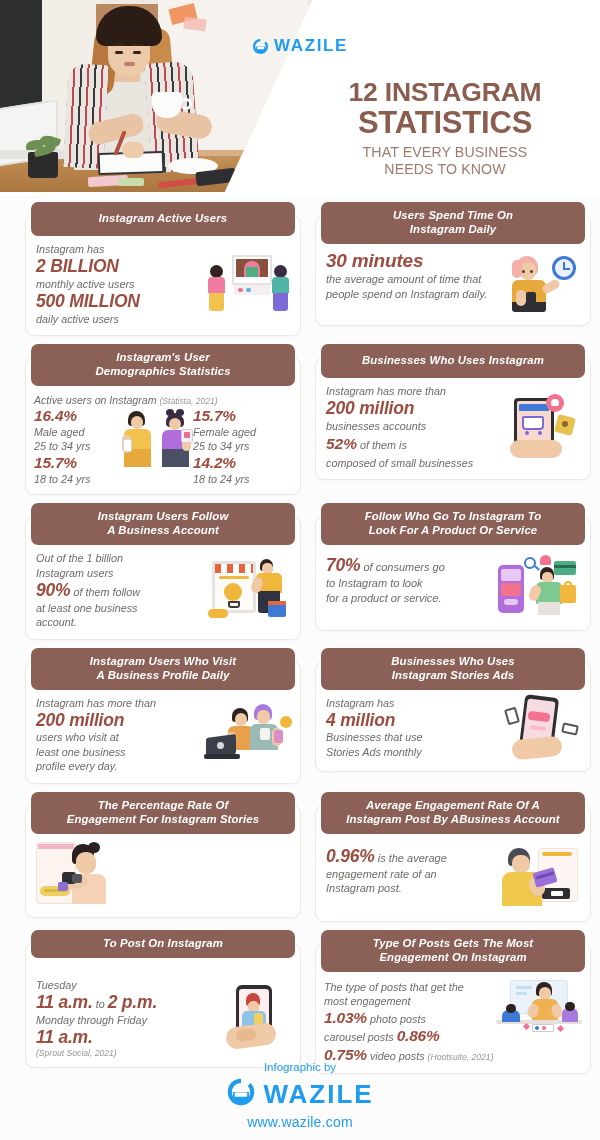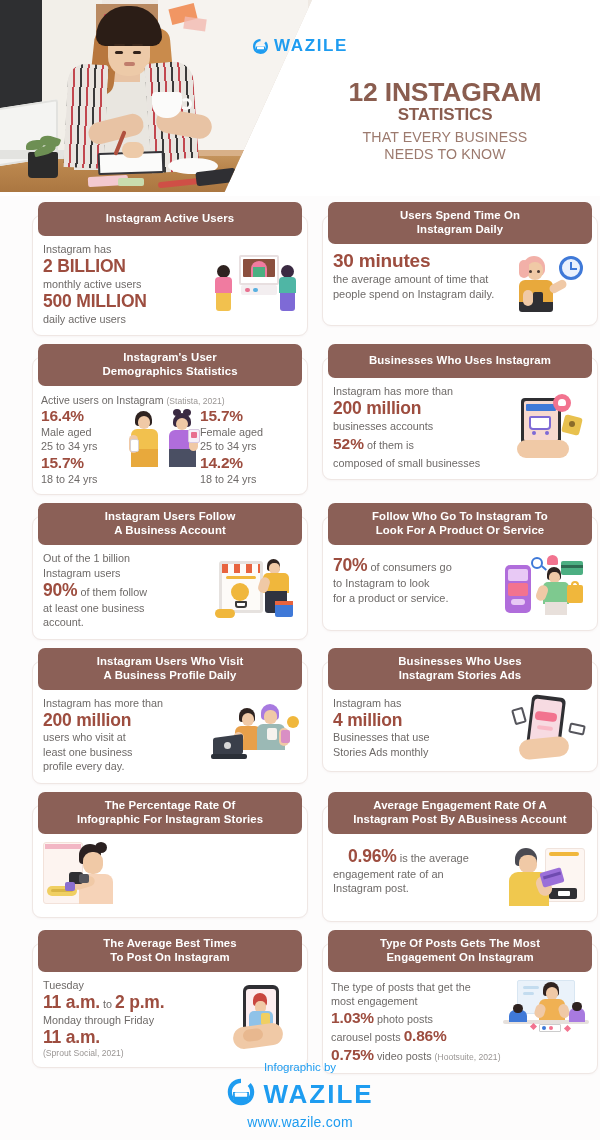--- a/index.html
+++ b/index.html
@@ -77,27 +77,27 @@
   .ph-phone { left:196px; top:170px; width:40px; height:14px; background:#2f2f33; border-radius:3px; transform:rotate(-7deg);}
 
   .brand-top { position:absolute; left:0; right:0; top:36px; display:flex; justify-content:center; }
   .brand-lock { display:flex; align-items:center; gap:5px; }
   .logo-mark { width:17px; height:17px; position:relative; }
   .logo-mark svg { display:block; }
   .brand-word { font-size:17px; font-weight:700; letter-spacing:1.6px; color:#1e9cf0; }
 
   .hero-title { position:absolute; left:300px; width:290px; top:78px; text-align:center; }
   .t-line1 { font-size:26.5px; font-weight:700; color:#8a5d4f; letter-spacing:-0.2px; line-height:1.06; }
-  .t-line2 { font-size:17px; font-weight:700; color:#8a5d4f; letter-spacing:-0.2px; line-height:1.1; }
+  .t-line2 { font-size:31px; font-weight:700; color:#8a5d4f; letter-spacing:-0.2px; line-height:1.1; }
   .t-sub { margin-top:4px; font-size:14.2px; color:#9c7a6e; line-height:1.22; letter-spacing:.1px; }
 
   
-  .grid { position:absolute; left:15px; top:202px; width:532px;
+  .grid { position:absolute; left:8px; top:202px; width:532px;
     display:grid; grid-template-columns: 276px 276px; column-gap:14px; row-gap:8px;
-    padding: 0 17px; }
+    padding: 0 17px; font-style: italic; }
   .card { position:relative; padding-top:13px; }
   .card-box {
     background:#ffffff; border:1px solid #efe7e4; border-radius:9px;
     min-height:104px; padding:26px 10px 9px 10px; position:relative;
     box-shadow: 0 1px 2px rgba(130,100,90,.05);
   }
   .card-head {
     position:absolute; left:6px; right:6px; top:0; z-index:3;
     background:#8b6057; color:#ffffff; border-radius:7px;
     text-align:center; padding:7px 6px; font-weight:700; font-size:11.4px;
@@ -488,21 +488,21 @@
             <div class="a" style="left:10px;top:12px;width:12px;height:16px;background:#fff;border:2px solid #55555c;border-radius:2px;transform:rotate(-16deg);"></div>
             <div class="a" style="left:66px;top:28px;width:16px;height:10px;background:#fff;border:2px solid #55555c;border-radius:2px;transform:rotate(12deg);"></div>
           </div>
         </div>
       </div>
     </div>
 
     <div class="card">
       <div class="card-head">
         <div>The Percentage Rate Of</div>
-        <div>Infographic For Instagram Stories</div>
+        <div>Engagement For Instagram Stories</div>
       </div>
       <div class="card-box" style="padding-top:36px;">
         <div class="card-body">
           <div class="art">
             <div class="a" style="left:0px;top:0px;width:40px;height:62px;background:#fdf4f0;border:1px solid #f3e2da;border-radius:3px;"></div>
             <div class="a" style="left:2px;top:2px;width:36px;height:5px;background:#f2b6c4;"></div>
             <div class="a" style="left:4px;top:44px;width:30px;height:10px;background:#f0cf62;border-radius:5px;"></div>
             <div class="a" style="left:8px;top:47px;width:22px;height:3px;background:#d9b545;border-radius:2px;"></div>
             <div class="a" style="left:36px;top:2px;width:22px;height:20px;background:#2a2020;border-radius:11px 11px 4px 4px;"></div>
             <div class="a" style="left:52px;top:0px;width:12px;height:11px;background:#2a2020;border-radius:50%;"></div>
@@ -518,21 +518,21 @@
     </div>
 
     <div class="card">
       <div class="card-head">
         <div>Average Engagement Rate Of A</div>
         <div>Instagram Post By ABusiness Account</div>
       </div>
       <div class="card-box" style="padding-top:40px;">
         <div class="card-body">
           <div class="txt">
-            <div class="mix" style="font-size:11px;margin-left:15px;">
+            <div class="mix" style="font-size:11px;">
               <span class="big">0.96%</span>
               <span>is the average</span>
             </div>
             <div class="ln" style="font-size:11px;">engagement rate of an</div>
             <div class="ln" style="font-size:11px;">Instagram post.</div>
           </div>
           <div class="art">
             <div class="a" style="left:42px;top:2px;width:40px;height:54px;background:#fdf6f2;border:1px solid #f0e3dc;border-radius:3px;"></div>
             <div class="a" style="left:46px;top:6px;width:30px;height:4px;background:#f0b73c;border-radius:2px;"></div>
             <div class="a" style="left:46px;top:42px;width:28px;height:11px;background:#2f2f33;border-radius:2px;"></div>
@@ -543,21 +543,20 @@
             <div class="a" style="left:34px;top:30px;width:14px;height:20px;background:#f0c9a6;border-radius:7px;transform:rotate(-22deg);"></div>
             <div class="a" style="left:38px;top:24px;width:22px;height:15px;background:#9b6fd9;border-radius:2px;transform:rotate(-16deg);"></div>
             <div class="a" style="left:40px;top:28px;width:18px;height:3px;background:#6f4bb0;transform:rotate(-16deg);"></div>
           </div>
         </div>
       </div>
     </div>
 
     <div class="card">
       <div class="card-head">
-        <div>The Average Best Times</div>
         <div>To Post On Instagram</div>
       </div>
       <div class="card-box" style="padding-top:34px;">
         <div class="card-body">
           <div class="txt">
             <div class="ln">Tuesday</div>
             <div class="mix">
               <span class="big">11 a.m.</span>
               <span>to</span>
               <span class="big">2 p.m.</span>

